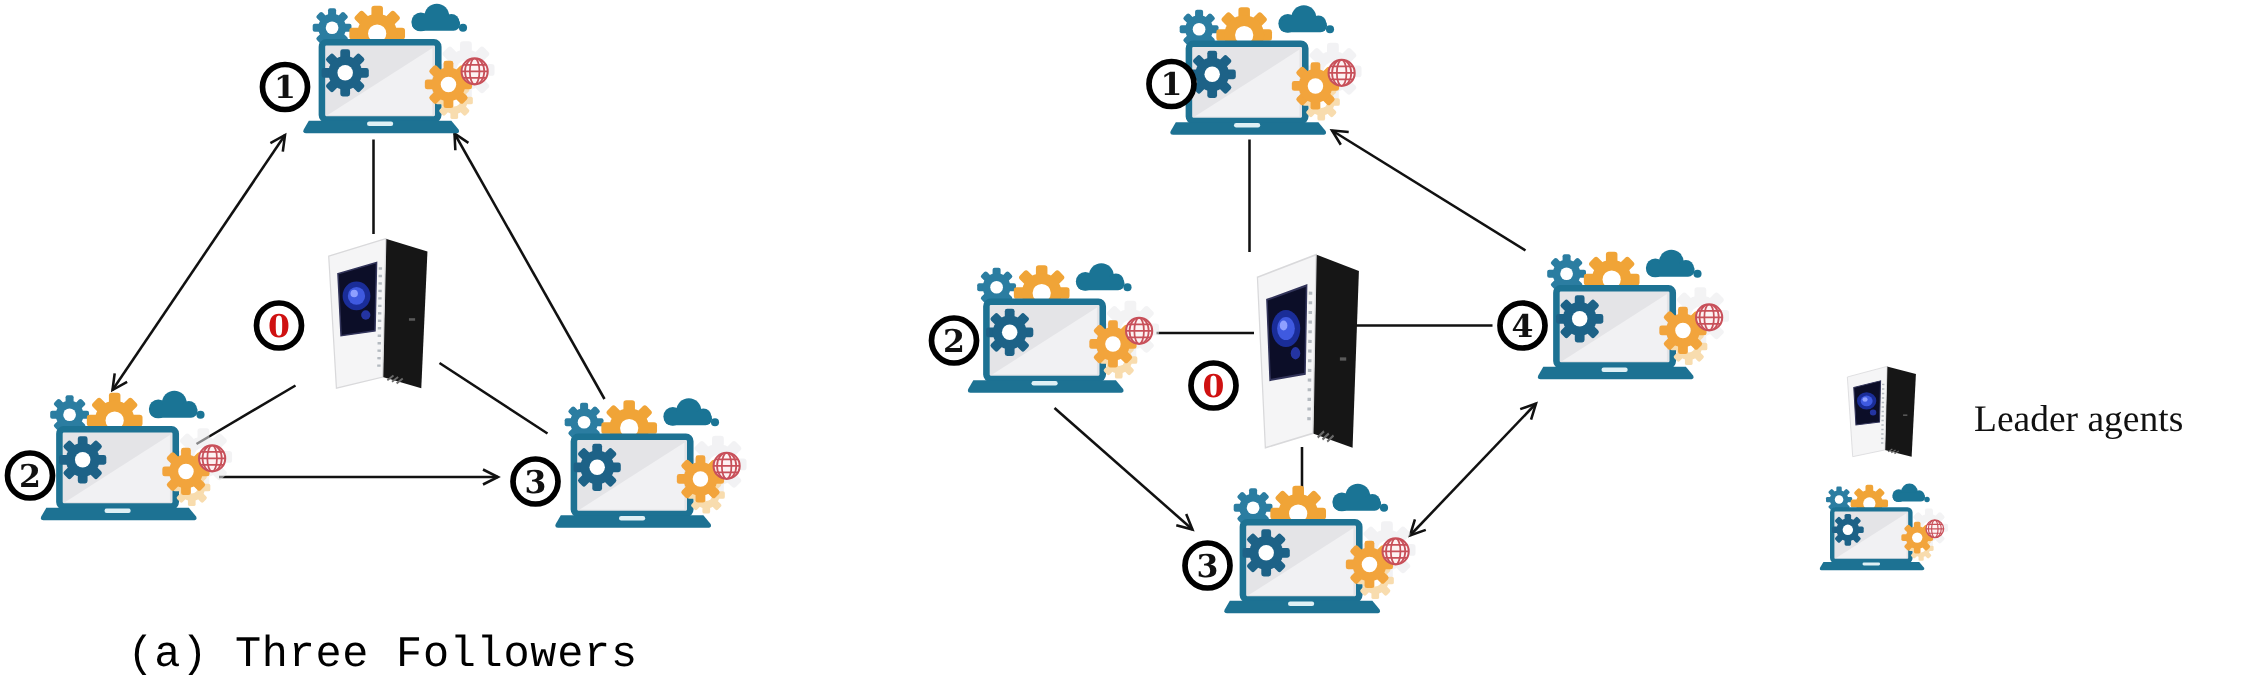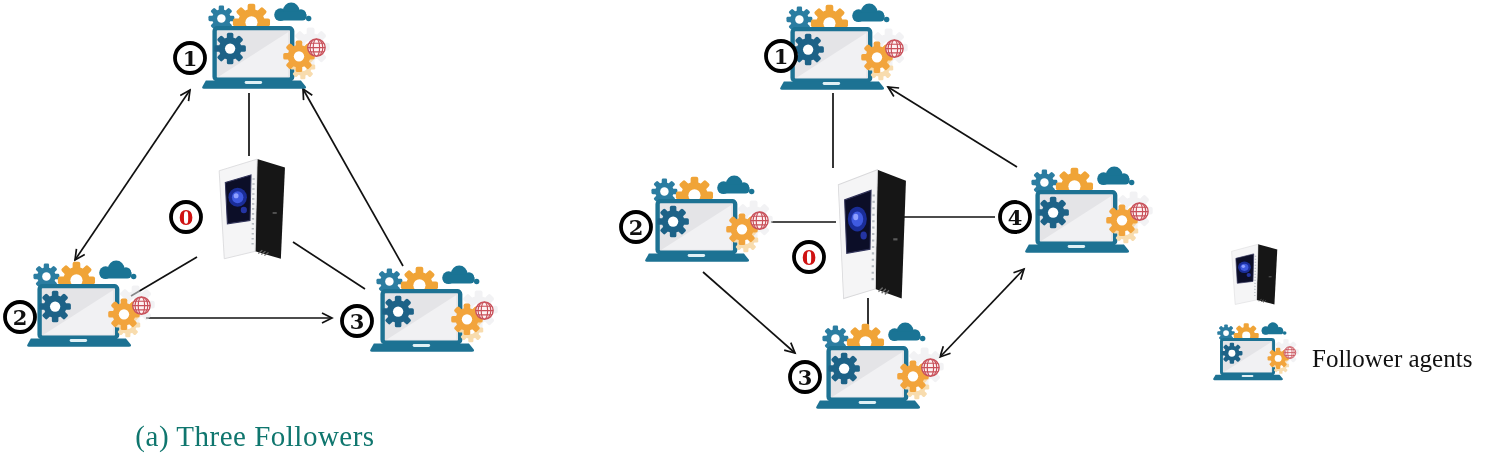--- a/index.html
+++ b/index.html
@@ -6,23 +6,23 @@
   .canvas{
     position:relative;
     width:1500px;height:461px;
     background:#ffffff;
     overflow:hidden;
     font-family:"DejaVu Serif", serif;
   }
   .canvas svg{position:absolute;left:0;top:0;}
   .caption{
     position:absolute;
-    font-family:Liberation Serif, serif;
+    font-family:Liberation Mono, monospace;
     font-size:29px;
-    color:#0f766e;
+    color:#000000;
     text-align:center;
     width:340px;
     letter-spacing:0.5px;
     white-space:nowrap;
   }
   .legend-label{
     position:absolute;
     font-family:"Liberation Serif", serif;
     font-size:25px;
     color:#111111;
@@ -205,15 +205,15 @@
   </g>
 
   <g>
     <use href="#leader" x="1228" y="243" width="50" height="64"></use>
     <use href="#follower" x="1213" y="322" width="86" height="65"></use>
   </g>
 </svg>
 
 <div class="caption" style="left:85px;top:420px;">(a) Three Followers</div>
 
-<div class="legend-label" style="left:1312px;top:345px;">Follower agents</div>
+<div class="legend-label" style="left:1316px;top:266px;">Leader agents</div>
 
 </div>
 
 </body></html>

